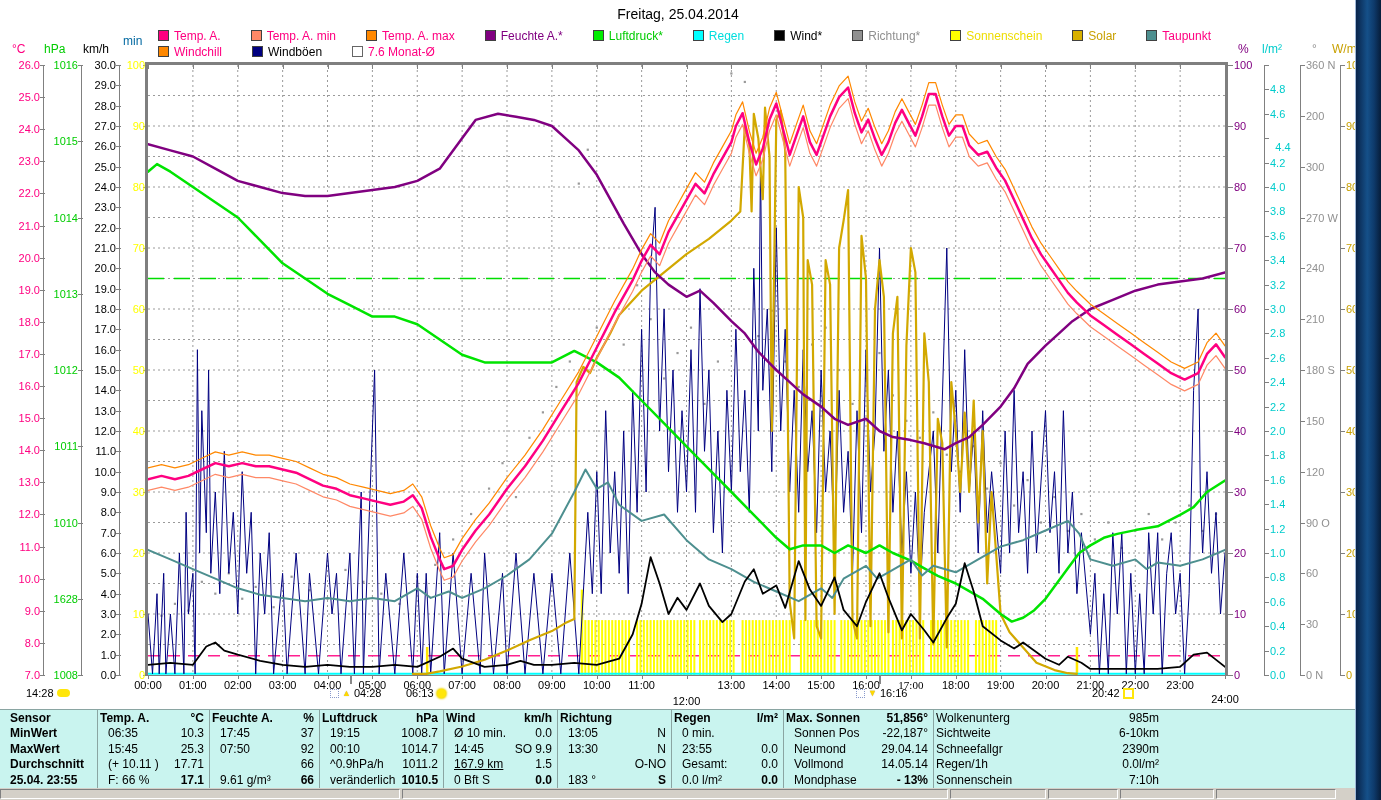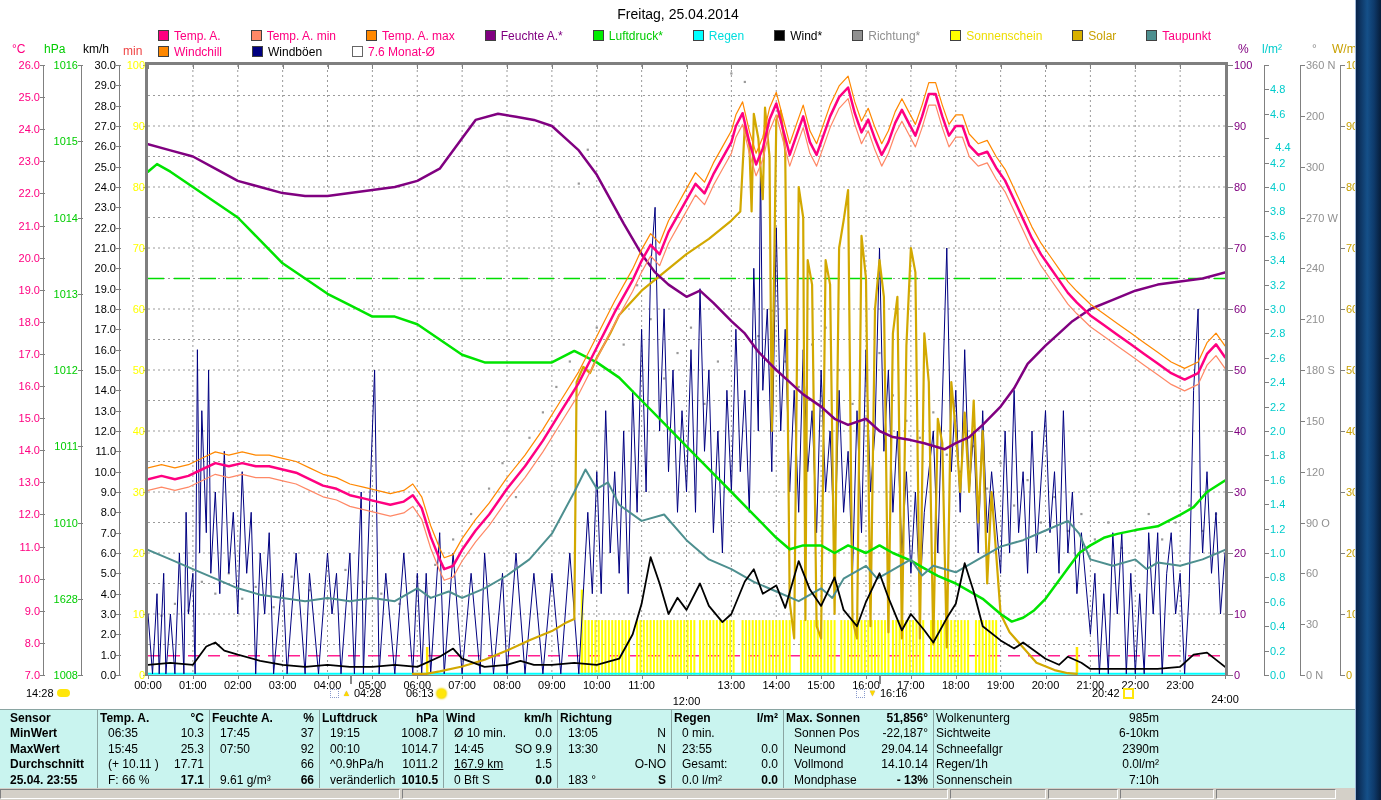--- a/index.html
+++ b/index.html
@@ -96,21 +96,21 @@
     </div>
     <div class="legend-item">
       <span class="lbox" style="background: rgb(255, 255, 255); border-color: rgb(102, 102, 102);"></span>
       <span style="color: rgb(255, 0, 128);">7.6 Monat-Ø</span>
     </div>
   </div>
 <div id="axes-layer">
     <span class="uhdr" style="left: 12px; top: 42px; color: rgb(255, 0, 128);">°C</span>
     <span class="uhdr" style="left: 44px; top: 42px; color: rgb(0, 204, 0);">hPa</span>
     <span class="uhdr" style="left: 83px; top: 42px; color: rgb(0, 0, 0);">km/h</span>
-    <span class="uhdr" style="left: 123px; top: 44px; color: #ef4444;">min</span>
+    <span class="uhdr" style="left: 123px; top: 34px; color: #0369a1;">min</span>
     <span class="uhdr" style="left: 1238px; top: 42px; color: rgb(128, 0, 128);">%</span>
     <span class="uhdr" style="left: 1262px; top: 42px; color: rgb(0, 204, 204);">l/m²</span>
     <span class="uhdr" style="left: 1312px; top: 42px; color: rgb(144, 144, 144);">°</span>
     <span class="uhdr" style="left: 1332px; top: 42px; color: rgb(200, 160, 0);">W/m²</span>
     <div class="axline" style="left: 43px; top: 65px; height: 610px;"></div>
     <div class="tick" style="left: 40px; top: 65px; width: 5px;"></div>
     <span class="ticklab" style="color: rgb(255, 0, 128); top: 59px; left: 0px; width: 40px; text-align: right;">26.0</span>
     <div class="tick" style="left: 40px; top: 97.1053px; width: 5px;"></div>
     <span class="ticklab" style="color: rgb(255, 0, 128); top: 91.1053px; left: 0px; width: 40px; text-align: right;">25.0</span>
     <div class="tick" style="left: 40px; top: 129.211px; width: 5px;"></div>
@@ -387,21 +387,21 @@
     <span class="xlab" style="left: 440.125px;">07:00</span>
     <span class="xlab" style="left: 485px;">08:00</span>
     <span class="xlab" style="left: 529.875px;">09:00</span>
     <span class="xlab" style="left: 574.75px;">10:00</span>
     <span class="xlab" style="left: 619.625px;">11:00</span>
     <span class="xlab" style="left: 664.5px; margin-top: 16px;">12:00</span>
     <span class="xlab" style="left: 709.375px;">13:00</span>
     <span class="xlab" style="left: 754.25px;">14:00</span>
     <span class="xlab" style="left: 799.125px;">15:00</span>
     <span class="xlab" style="left: 844px;">16:00</span>
-    <span class="xlab" style="left: 888.875px;">17:00</span>
+    <span class="xlab" style="left: 888.875px; font-family: Liberation Serif, serif;">17:00</span>
     <span class="xlab" style="left: 933.75px;">18:00</span>
     <span class="xlab" style="left: 978.625px;">19:00</span>
     <span class="xlab" style="left: 1023.5px;">20:00</span>
     <span class="xlab" style="left: 1068.38px;">21:00</span>
     <span class="xlab" style="left: 1113.25px;">22:00</span>
     <span class="xlab" style="left: 1158.12px;">23:00</span>
     <span class="xlab" style="left: 1203px; margin-top: 14px;">24:00</span>
   </div>
 <div class="plot" id="plot">
   <svg id="plot-svg" width="1077" height="610" viewBox="0 0 1077 610" preserveAspectRatio="none">
@@ -903,21 +903,21 @@
       <div class="trow">
         <span class="tl" style="padding-left: 8px;">Sonnen Pos</span>
         <span class="tr">-22,187°</span>
       </div>
       <div class="trow">
         <span class="tl" style="padding-left: 8px;">Neumond</span>
         <span class="tr">29.04.14</span>
       </div>
       <div class="trow">
         <span class="tl" style="padding-left: 8px;">Vollmond</span>
-        <span class="tr">14.10.14</span>
+        <span class="tr">14.05.14</span>
       </div>
       <div class="trow">
         <span class="tl" style="padding-left: 8px;">Mondphase</span>
         <span class="tr b">- 13%</span>
       </div>
     </div>
     <div class="tcol" style="width: 230px;">
       <div class="trow">
         <span class="tl">Wolkenunterg</span>
         <span class="tr">985m</span>

